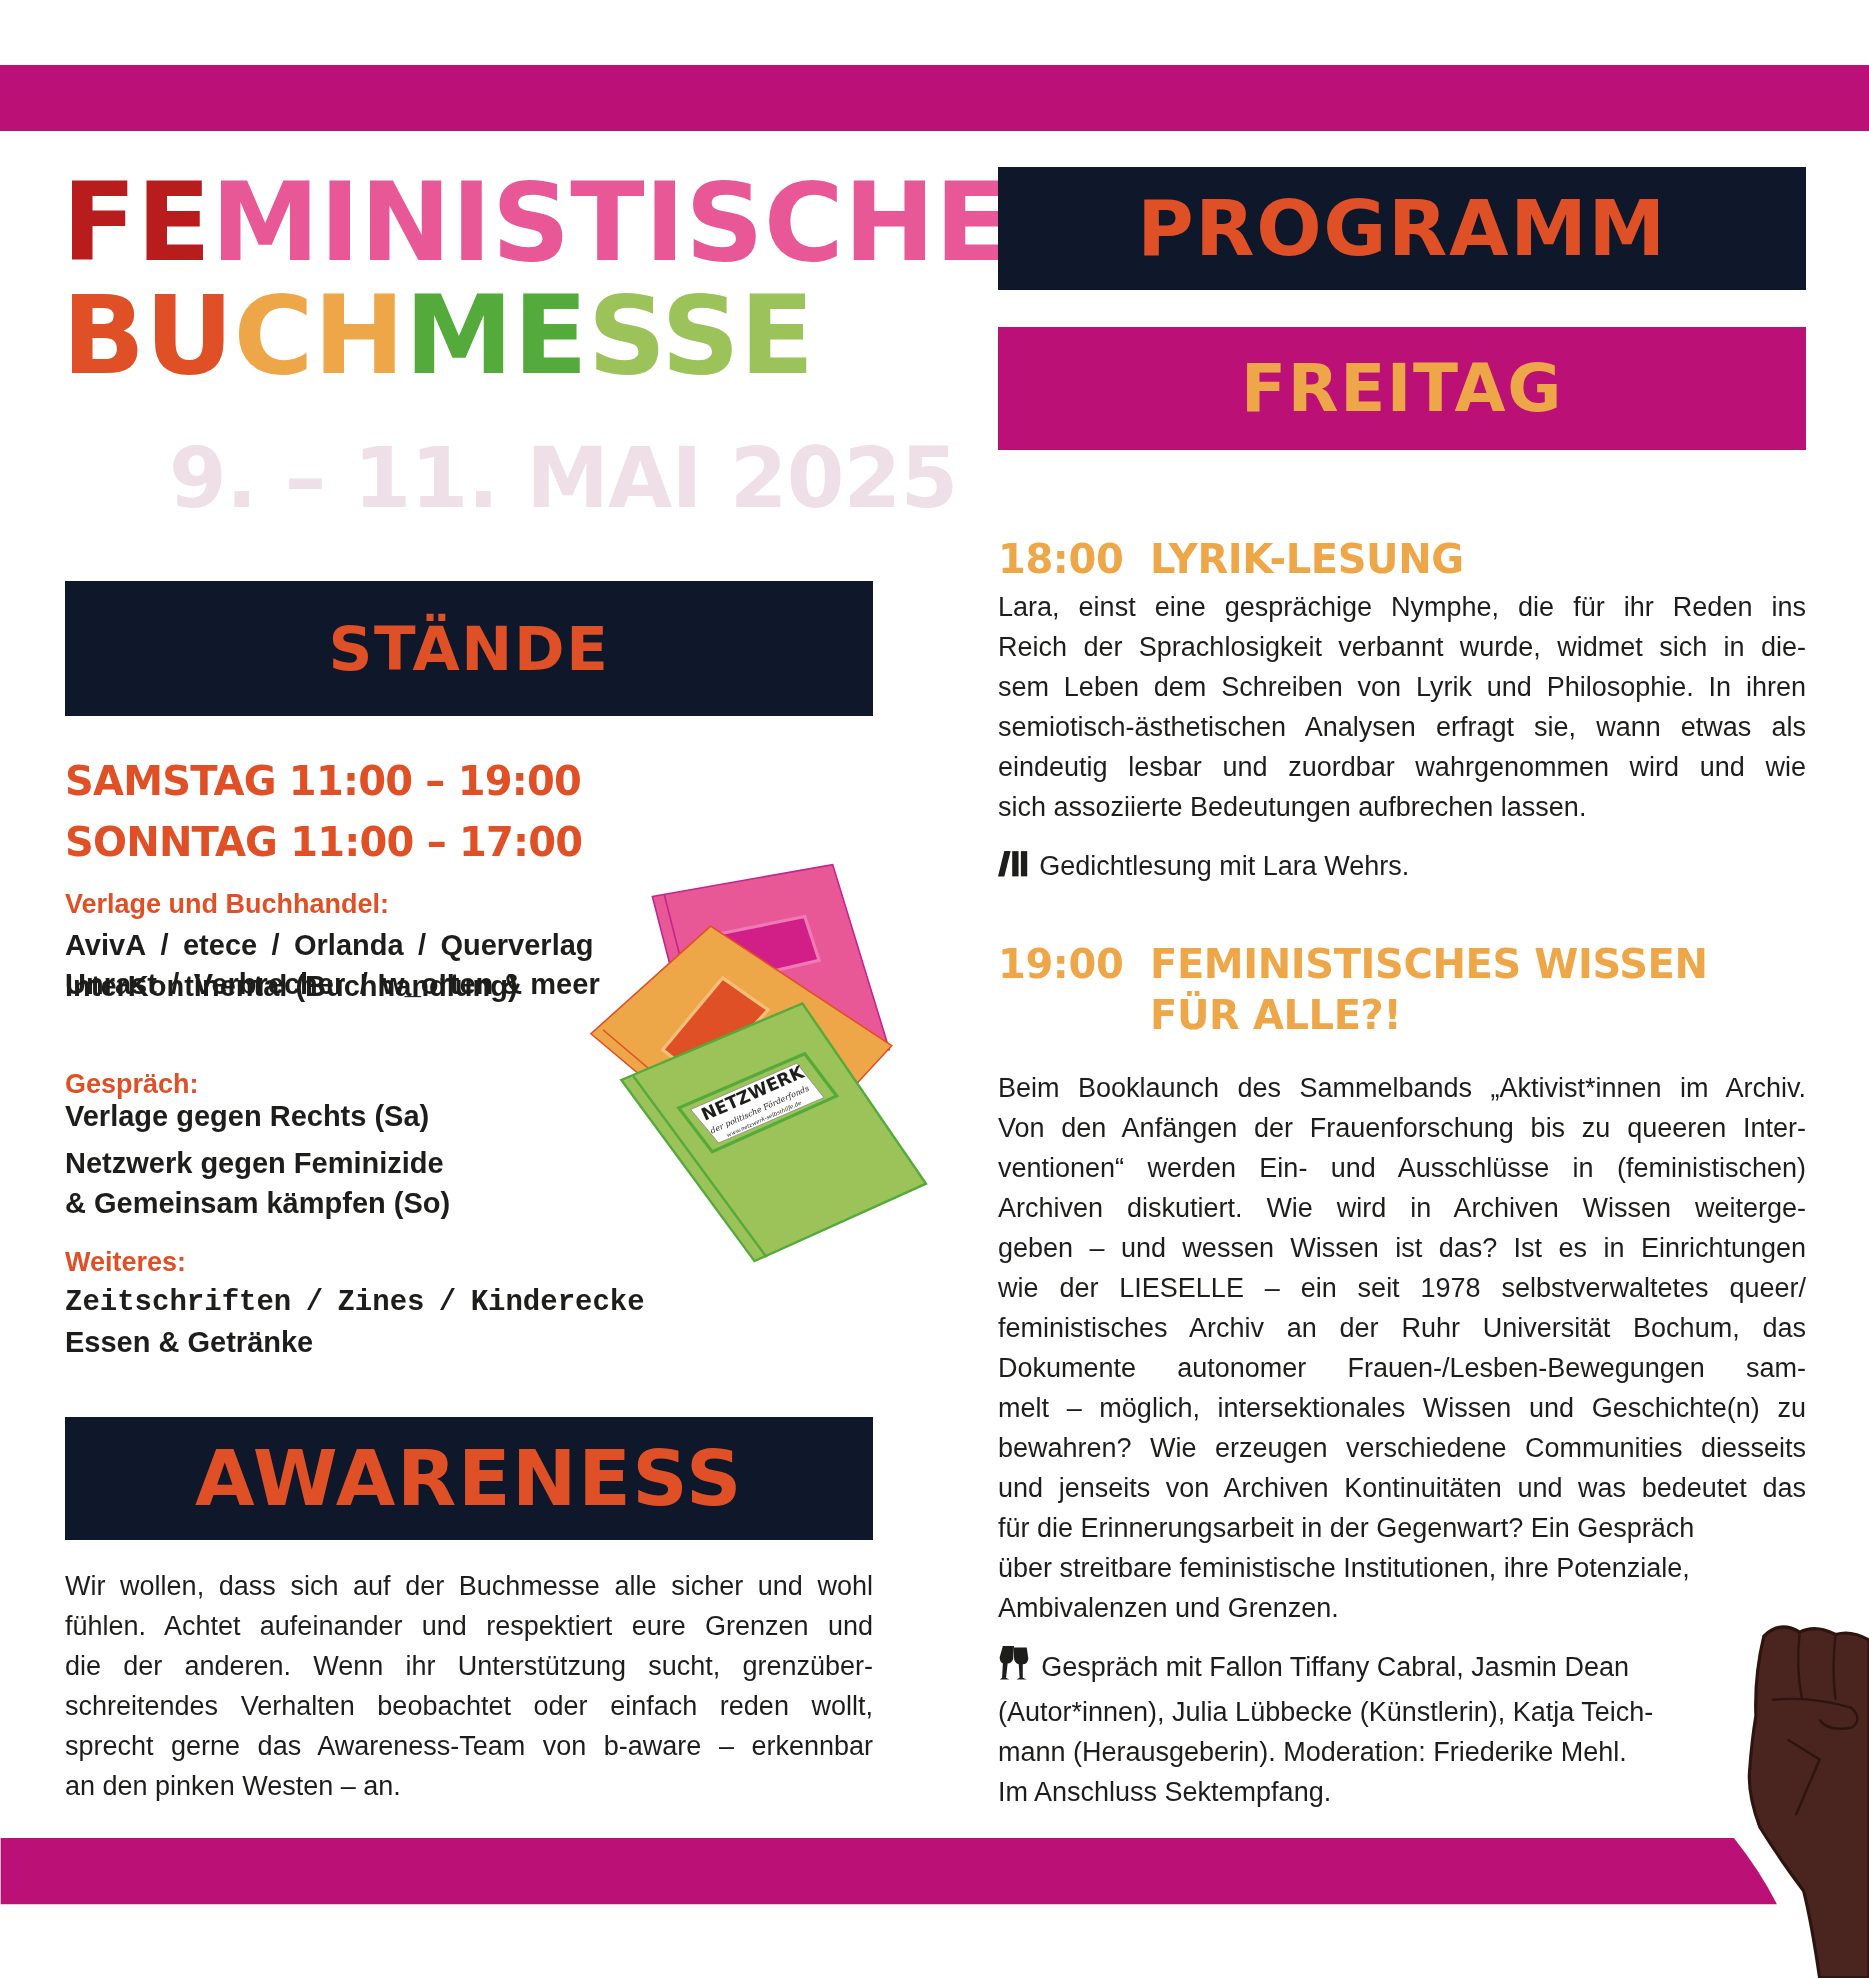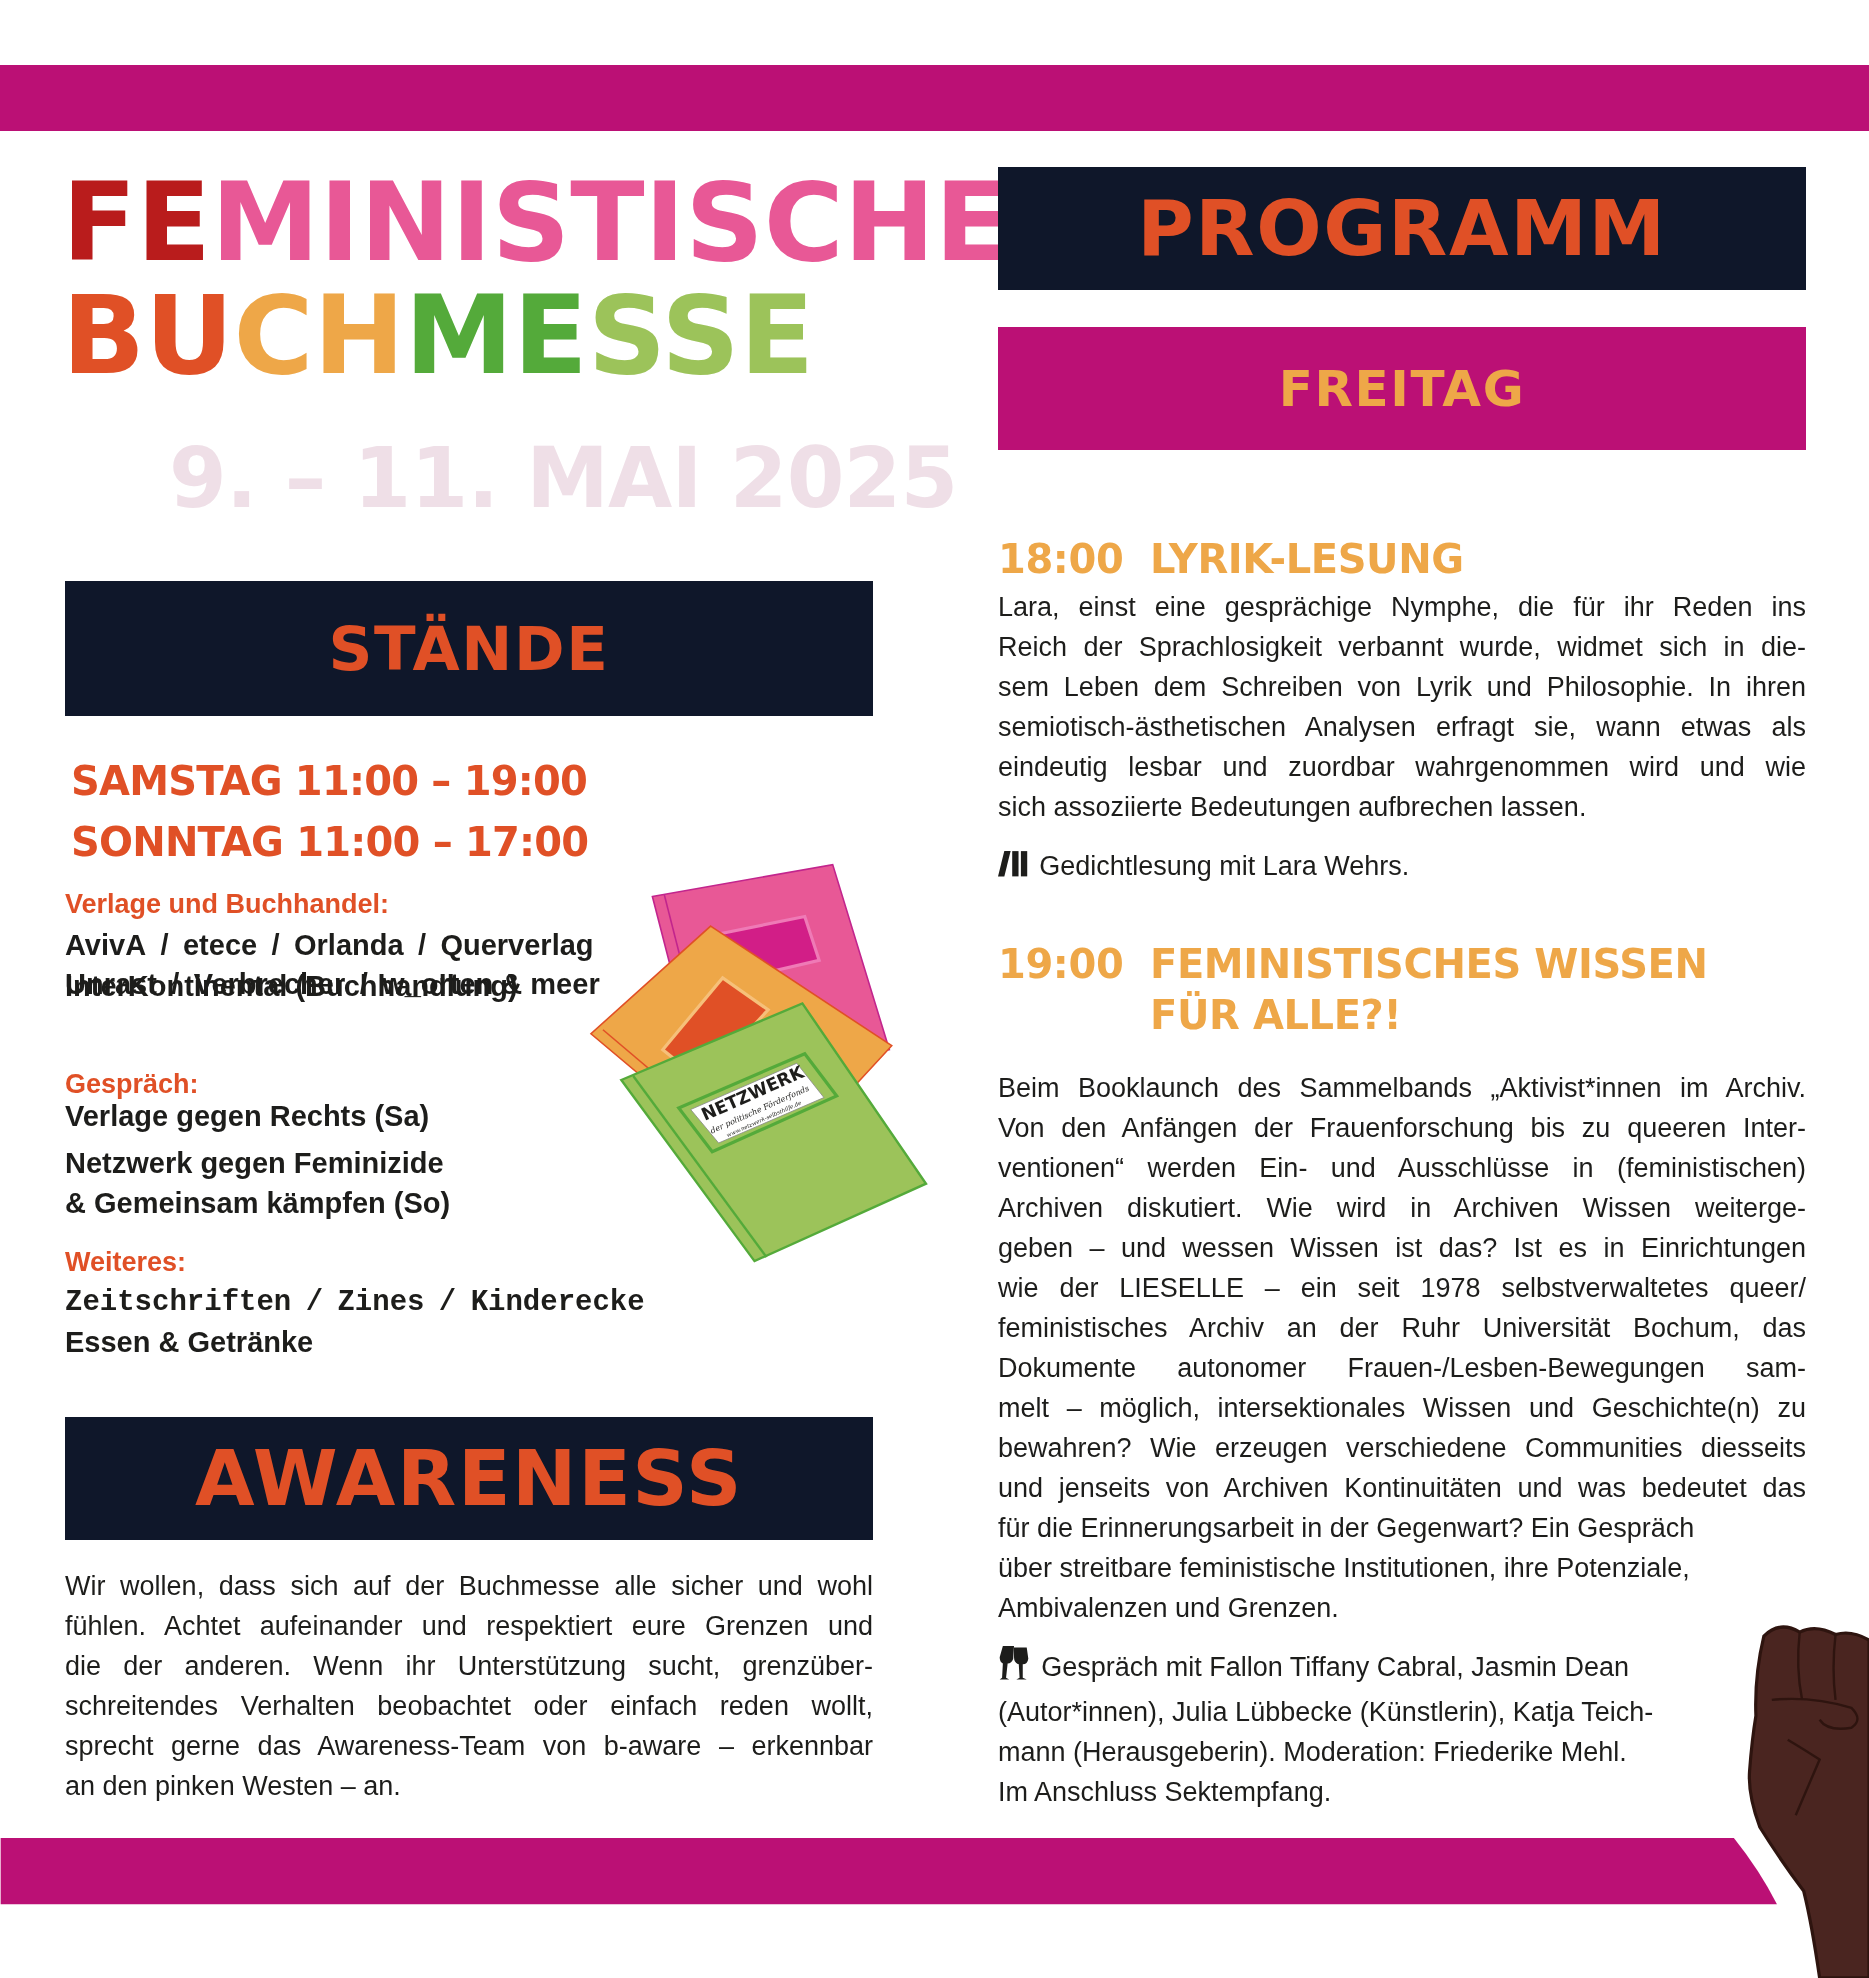--- a/index.html
+++ b/index.html
@@ -8,21 +8,21 @@
   .abs { position: absolute; }
   .bar { position: absolute; background: #bb1075; }
   .banner { position: absolute; display: flex; align-items: center; justify-content: center;
             font-family: "DejaVu Sans", sans-serif; font-weight: bold; letter-spacing: 1.6px; }
   .banner.light { background: #0f172a; color: #e05026; text-align: right; }
   .banner.dark { background: #bb1075; color: #eea748; }
   .title-line { position: absolute; left: 62px; font-family: "DejaVu Sans", sans-serif; font-weight: bold;
                 font-size: 109px; line-height: 1; letter-spacing: 0px; white-space: nowrap; }
   .date { position: absolute; left: 169px; top: 437px; font-family: "DejaVu Sans", sans-serif; font-weight: bold;
           font-size: 83px; color: #efdfe7; line-height: 1; white-space: nowrap; letter-spacing: -0.8px; }
-  .hours { position: absolute; left: 71px; font-family: "DejaVu Sans", sans-serif; font-weight: bold;
+  .hours { position: absolute; left: 65px; font-family: "DejaVu Sans", sans-serif; font-weight: bold;
            font-size: 40px; color: #e05026; line-height: 1; white-space: nowrap; letter-spacing: -0.8px; }
   .label { position: absolute; left: 65px; font-family: "Liberation Sans", sans-serif; font-weight: bold;
            font-size: 27px; color: #e05026; line-height: 1; white-space: nowrap; }
   .stand-line { position: absolute; left: 65px; font-family: "Liberation Sans", sans-serif; font-weight: bold;
                 font-size: 29px; color: #1d1d1b; line-height: 1; white-space: nowrap; }
   .sep { display: inline-block; margin: 0 14.4px; }
   .body-text { position: absolute; font-family: "Liberation Sans", sans-serif; font-size: 27px; line-height: 40px;
                color: #1d1d1b; text-align: justify; }
   .body-text .ln { display: block; white-space: nowrap; text-align-last: justify; }
   .body-text .ln.last { text-align-last: left; }
@@ -111,21 +111,21 @@
   <span class="ln">fühlen. Achtet aufeinander und respektiert eure Grenzen und</span>
   <span class="ln">die der anderen. Wenn ihr Unterstützung sucht, grenzüber-</span>
   <span class="ln">schreitendes Verhalten beobachtet oder einfach reden wollt,</span>
   <span class="ln">sprecht gerne das Awareness-Team von b-aware – erkennbar</span>
   <span class="ln last">an den pinken Westen – an.</span>
 </div>
 
 <div class="banner light" style="left:998px; top:167px; width:808px; height:123px; font-size:77px;">
   <span>PROGRAMM</span>
 </div>
-<div class="banner dark" style="left:998px; top:327px; width:808px; height:123px; font-size:50px;">
+<div class="banner dark" style="left:998px; top:327px; width:808px; height:123px; font-size:66px;">
   <span>FREITAG</span>
 </div>
 
 <div class="ev-head" style="top:534px;text-decoration:underline;">
   <span class="time">18:00</span><span class="title-block"><span>LYRIK-LESUNG</span></span>
 </div>
 <div class="body-text" style="left:998px; top:587px; width:808px;">
   <span class="ln">Lara, einst eine gesprächige Nymphe, die für ihr Reden ins</span>
   <span class="ln">Reich der Sprachlosigkeit verbannt wurde, widmet sich in die-</span>
   <span class="ln">sem Leben dem Schreiben von Lyrik und Philosophie. In ihren</span>

